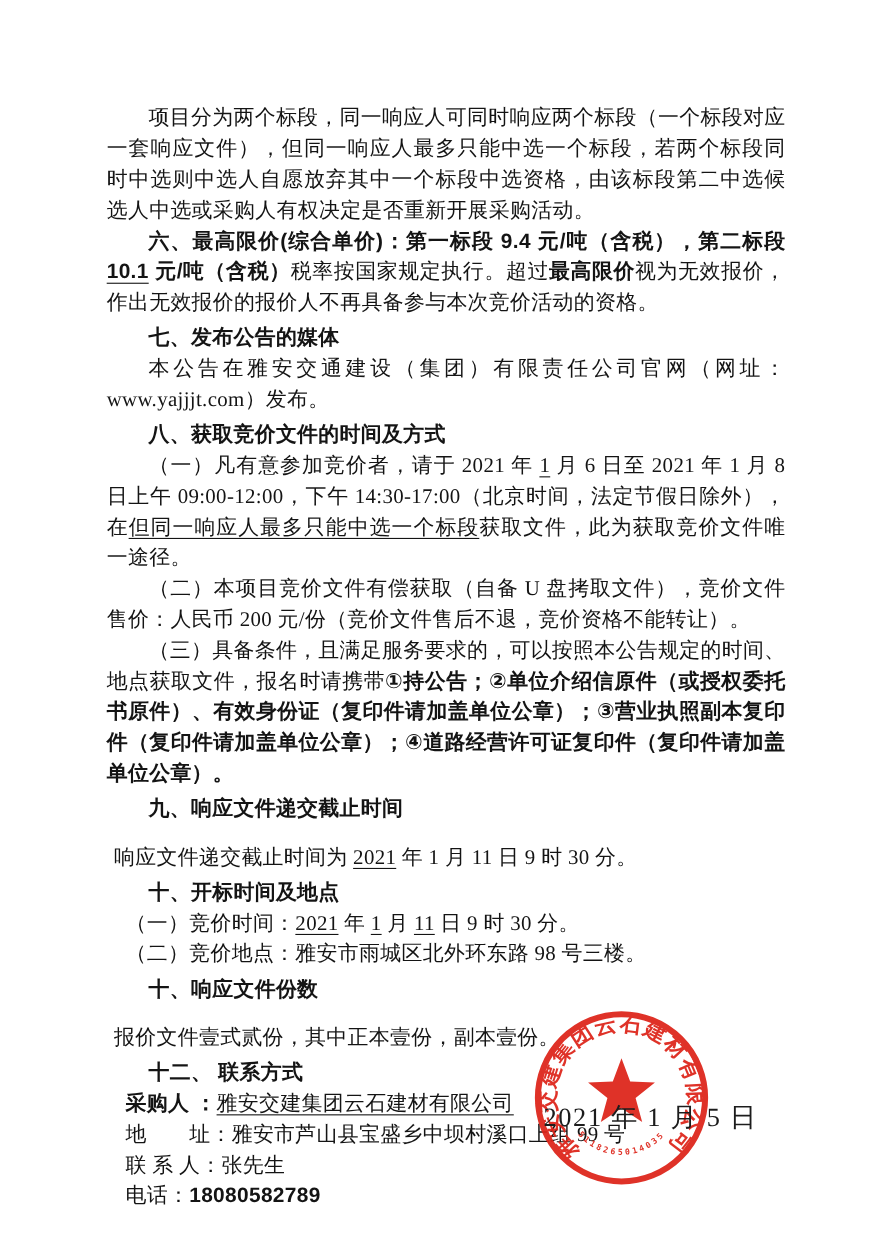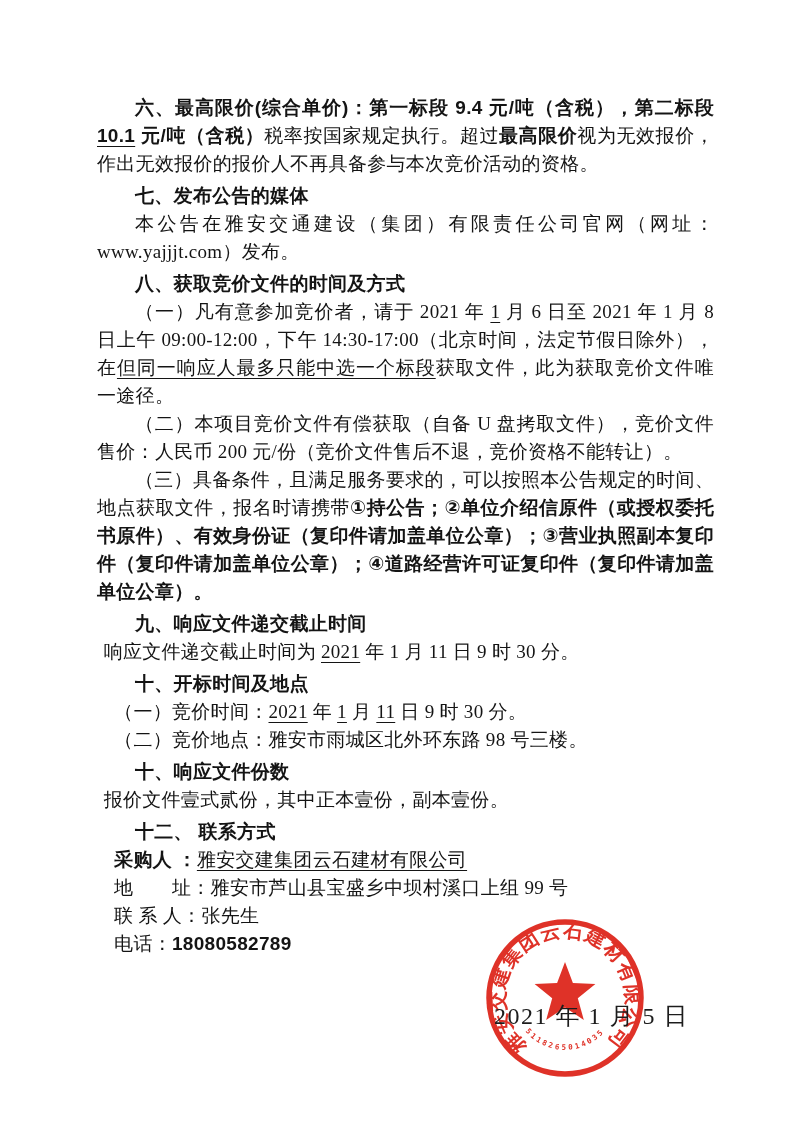--- a/index.html
+++ b/index.html
@@ -24,21 +24,21 @@
     letter-spacing: 0.3px;
   }
   .para.h {
     font-family: "Liberation Sans", "DejaVu Sans", sans-serif;
     font-weight: 700;
     margin-top: 4px;
     text-align: left;
   }
   .ind-2 { text-indent: 2em; }
   .ind-1 { text-indent: 0.9em; }
-  .ind-05 { text-indent: 0.35em; }
+  .ind-05 { text-indent: 0.35em; margin-top: 16px; }
   .b {
     font-weight: 700;
     font-family: "Liberation Sans", "DejaVu Sans", sans-serif;
   }
   .u {
     text-decoration: underline;
     text-underline-offset: 4px;
   }
   .seal-wrap {
     position: absolute;
@@ -53,20 +53,21 @@
     letter-spacing: 1.5px;
     color: #1c1c1c;
     white-space: nowrap;
     font-family: "Liberation Serif", "DejaVu Serif", serif;
   }
 </style>
 </head>
 <body>
 
 <div class="doc-body">
+    <p class="para ind-2"><span class="">项目分为两个标段，同一响应人可同时响应两个标段（一个标段对应一套响应文件），但同一响应人最多只能中选一个标段，若两个标段同时中选则中选人自愿放弃其中一个标段中选资格，由该标段第二中选候选人中选或采购人有权决定是否重新开展采购活动。</span></p>
     <p class="para ind-2"><span class="b">六、最高限价(综合单价)：第一标段 9.4 元/吨（含税），第二标段 </span><span class="b u">10.1</span><span class="b"> 元/吨（含税）</span><span class="">税率按国家规定执行。超过</span><span class="b">最高限价</span><span class="">视为无效报价，作出无效报价的报价人不再具备参与本次竞价活动的资格。</span></p>
     <p class="para h ind-2"><span class="">七、发布公告的媒体</span></p>
     <p class="para ind-2"><span class="">本公告在雅安交通建设（集团）有限责任公司官网（网址：www.yajjjt.com）发布。</span></p>
     <p class="para h ind-2"><span class="">八、获取竞价文件的时间及方式</span></p>
     <p class="para ind-2"><span class="">（一）凡有意参加竞价者，请于 2021 年 </span><span class=" u">1</span><span class=""> 月 6 日至 2021 年 1 月 8 日上午 09:00-12:00，下午 14:30-17:00（北京时间，法定节假日除外），在</span><span class=" u">但同一响应人最多只能中选一个标段</span><span class="">获取文件，此为获取竞价文件唯一途径。</span></p>
     <p class="para ind-2"><span class="">（二）本项目竞价文件有偿获取（自备 U 盘拷取文件），竞价文件售价：人民币 200 元/份（竞价文件售后不退，竞价资格不能转让）。</span></p>
     <p class="para ind-2"><span class="">（三）具备条件，且满足服务要求的，可以按照本公告规定的时间、地点获取文件，报名时请携带</span><span class="b">①持公告；②单位介绍信原件（或授权委托书原件）、有效身份证（复印件请加盖单位公章）；③营业执照副本复印件（复印件请加盖单位公章）；④道路经营许可证复印件（复印件请加盖单位公章）。</span></p>
     <p class="para h ind-2"><span class="">九、响应文件递交截止时间</span></p>
     <p class="para ind-05"><span class="">响应文件递交截止时间为 </span><span class=" u">2021</span><span class=""> 年 1 月 11 日 9 时 30 分。</span></p>
     <p class="para h ind-2"><span class="">十、开标时间及地点</span></p>

